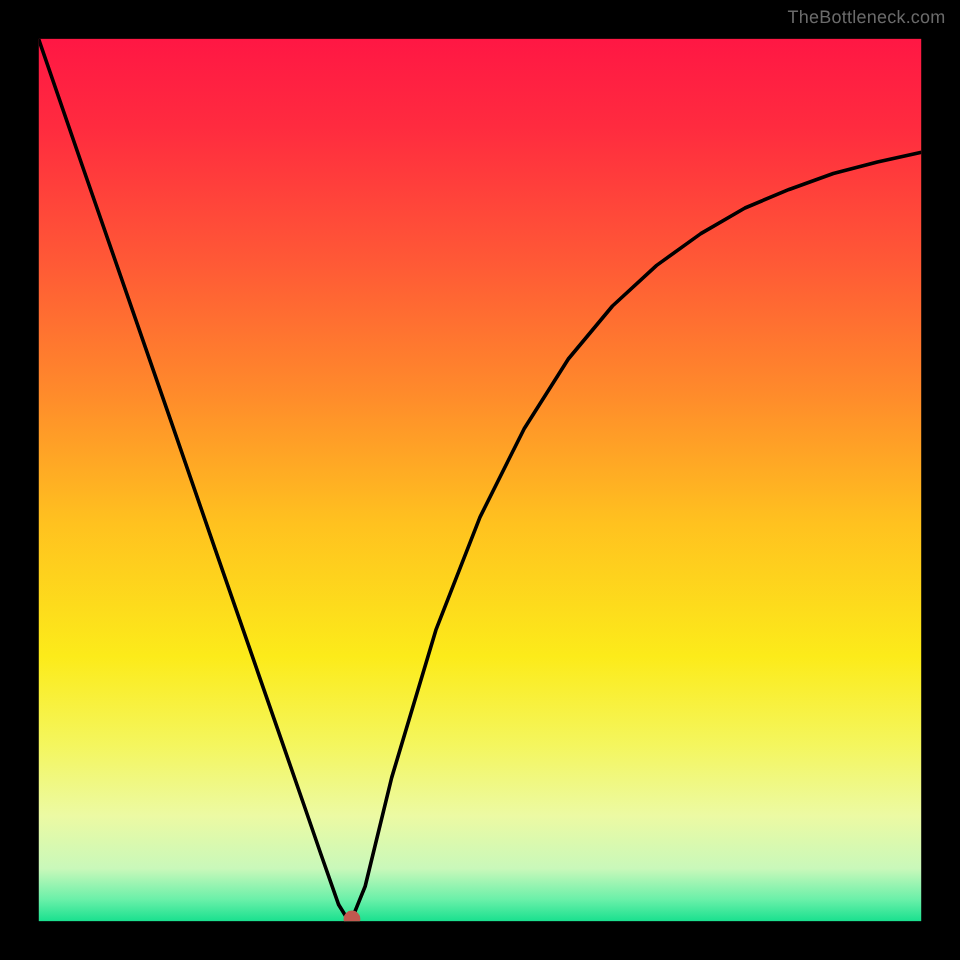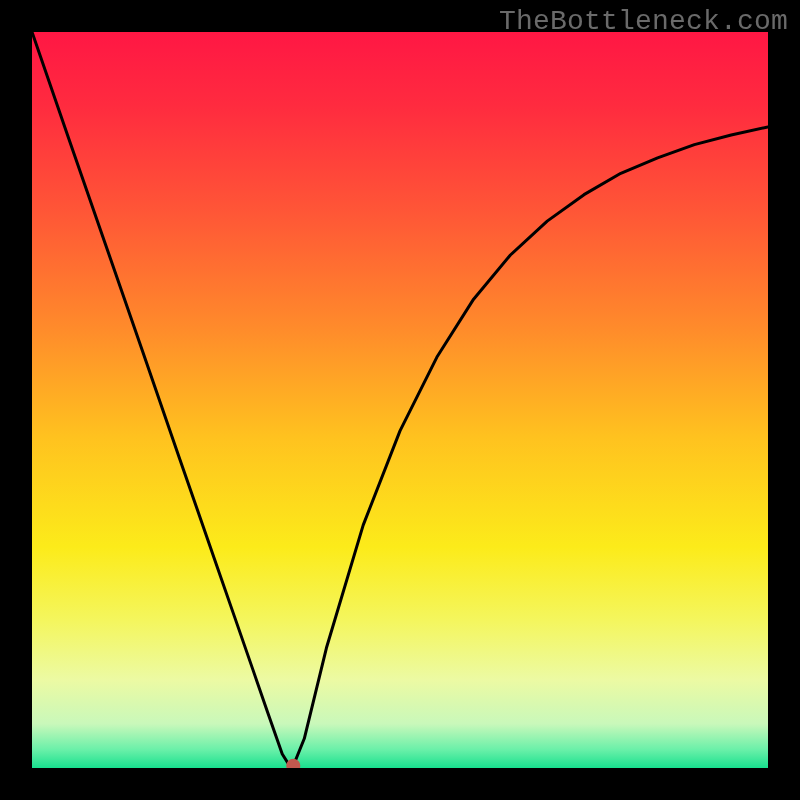--- a/index.html
+++ b/index.html
@@ -23,25 +23,24 @@
     top: 32px;
     width: 736px;
     height: 736px;
     overflow: hidden;
   }
   .watermark {
     position: absolute;
     top: 6px;
     right: 12px;
     color: #6a6a6a;
-    font-size: 28px;
+    font-size: 15px;
     font-weight: 400;
     letter-spacing: 0.2px;
     user-select: none;
-    font-family: Liberation Mono, monospace;
   }
   svg {
     display: block;
     width: 100%;
     height: 100%;
   }
 </style>
 </head>
 <body>
 

